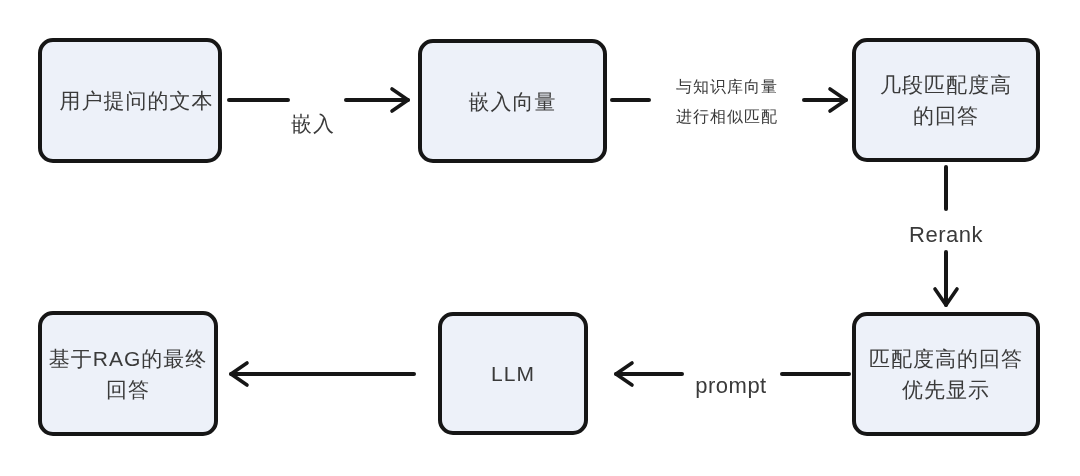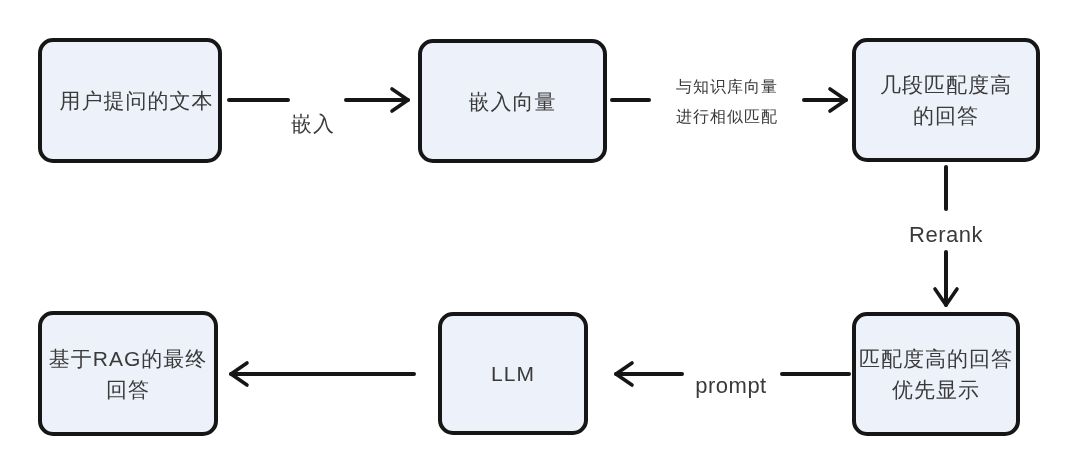--- a/index.html
+++ b/index.html
@@ -44,21 +44,21 @@
     padding:0 4px;
   }
   .edge-label.latin{letter-spacing:0.5px;font-size:22px;}
   svg.arrows{position:absolute;left:0;top:0;width:1080px;height:476px;pointer-events:none;}
   svg.arrows line{stroke:var(--arrow);stroke-width:4;stroke-linecap:round;}
   #arrowhead path{stroke:var(--arrow);stroke-width:3.6;fill:none;stroke-linecap:round;stroke-linejoin:round;}
   
   #n-user{left:38px;top:38px;width:184px;height:125px;padding-left:13px;}
   #n-vector{left:418px;top:39px;width:189px;height:124px;}
   #n-matches{left:852px;top:38px;width:188px;height:124px;}
-  #n-rerank{left:852px;top:312px;width:168px;height:124px;}
+  #n-rerank{left:852px;top:312px;width:188px;height:124px;}
   #n-llm{left:418px;top:312px;width:150px;height:123px;margin-left:20px;}
   #n-final{left:38px;top:311px;width:180px;height:125px;}
   #lbl-embed{left:313px;top:100px;margin-top:24px;}
   #lbl-similarity{left:727px;top:102px;font-size:16px;}
   #lbl-rerank{left:946px;top:235px;}
   #lbl-prompt{left:731px;top:386px;}
 </style>
 </head>
 <body>
 

